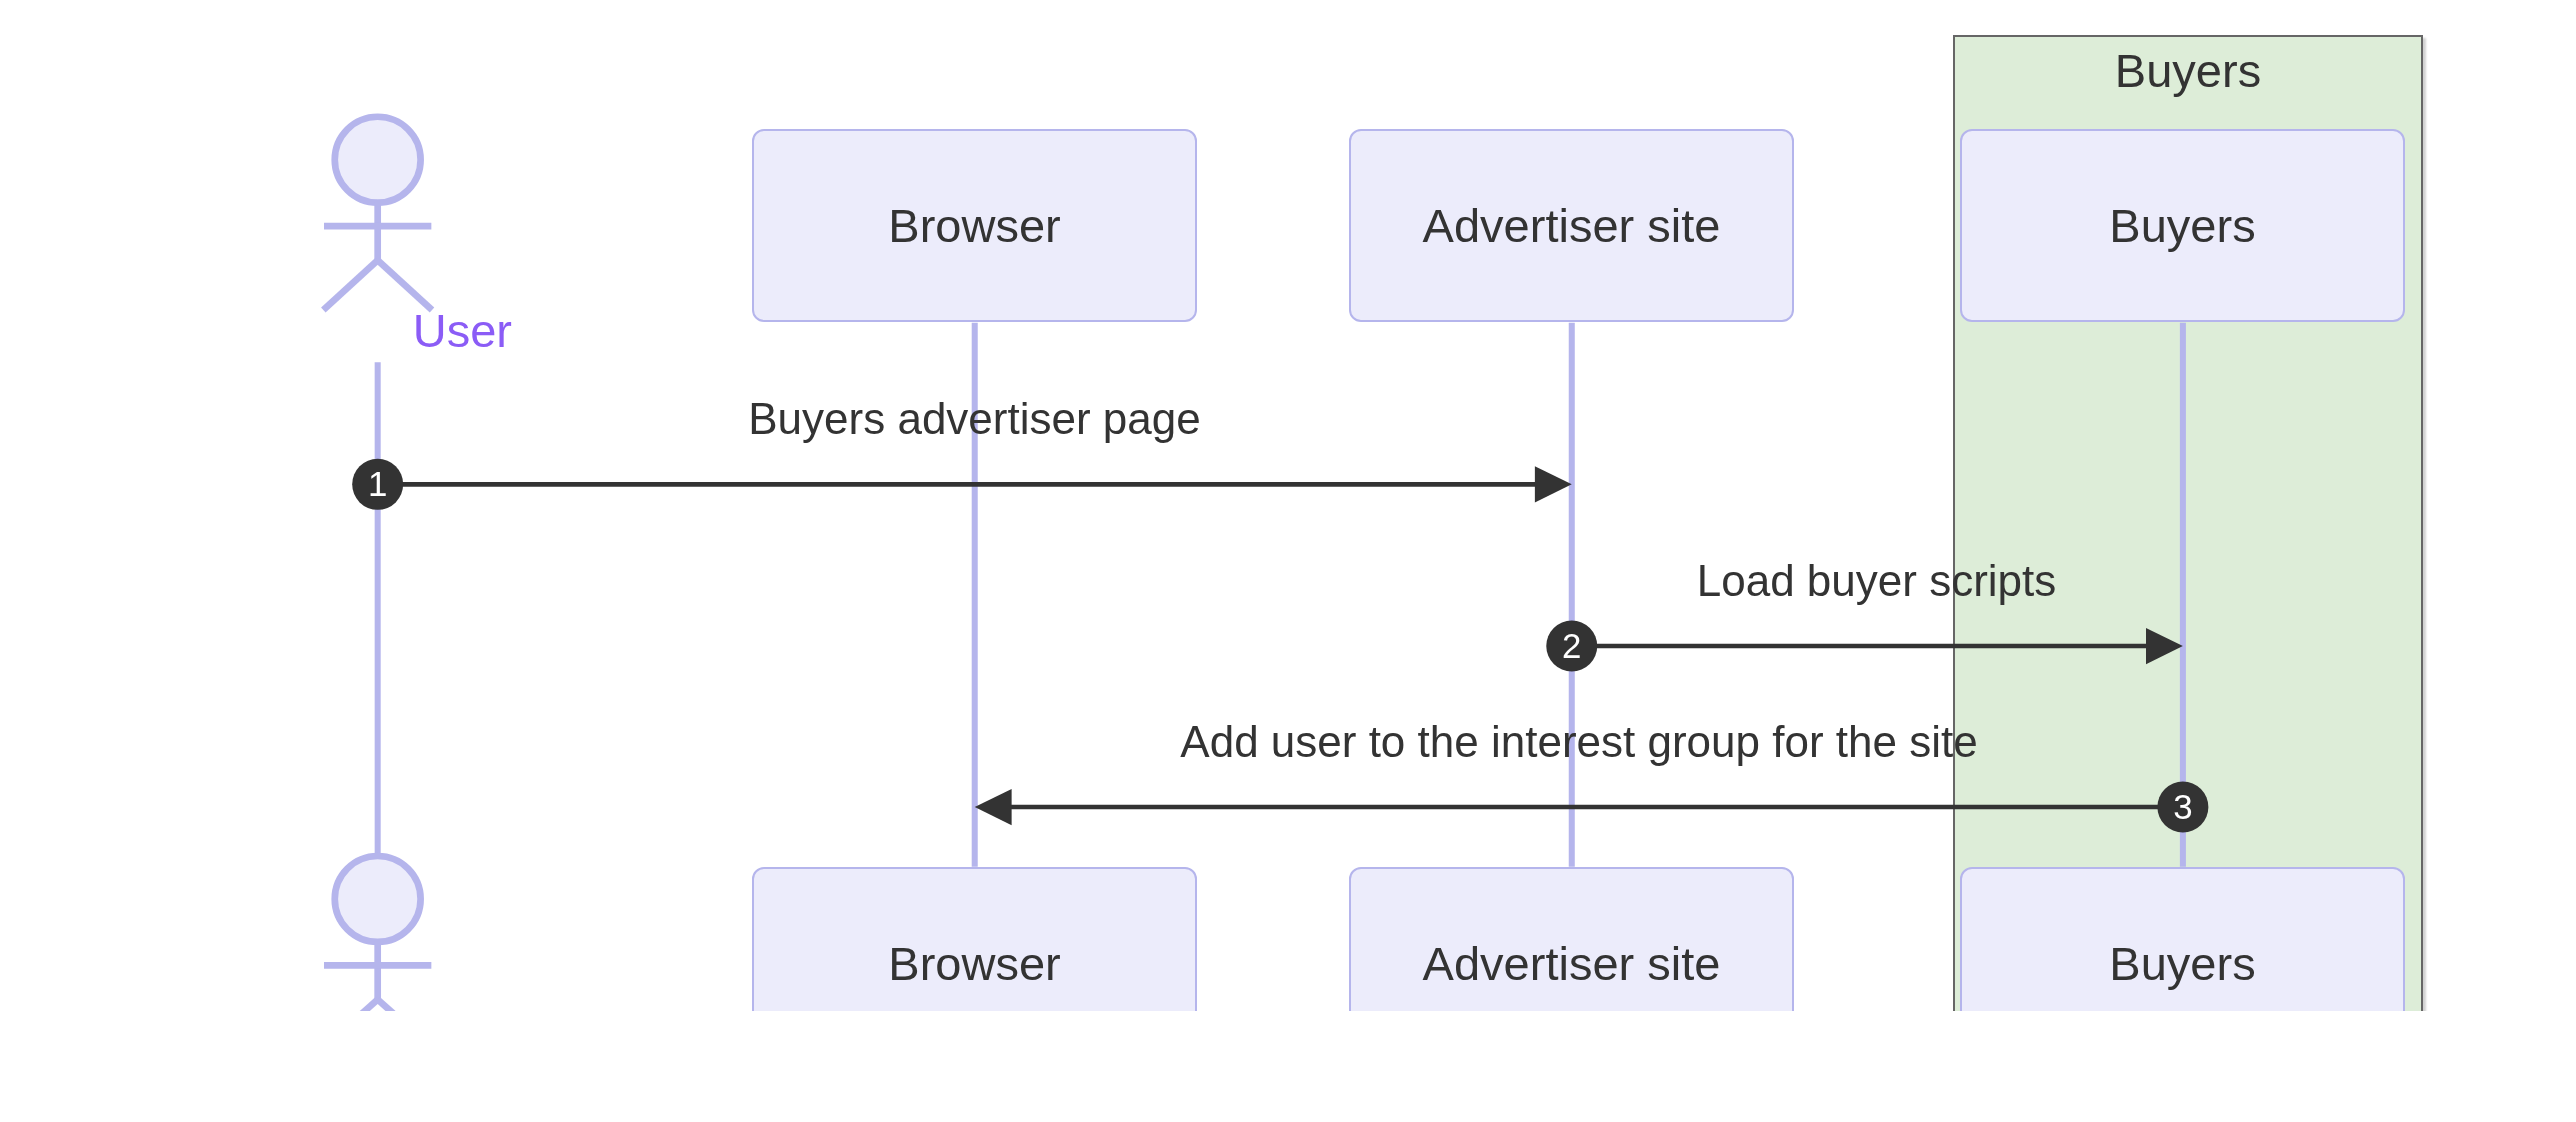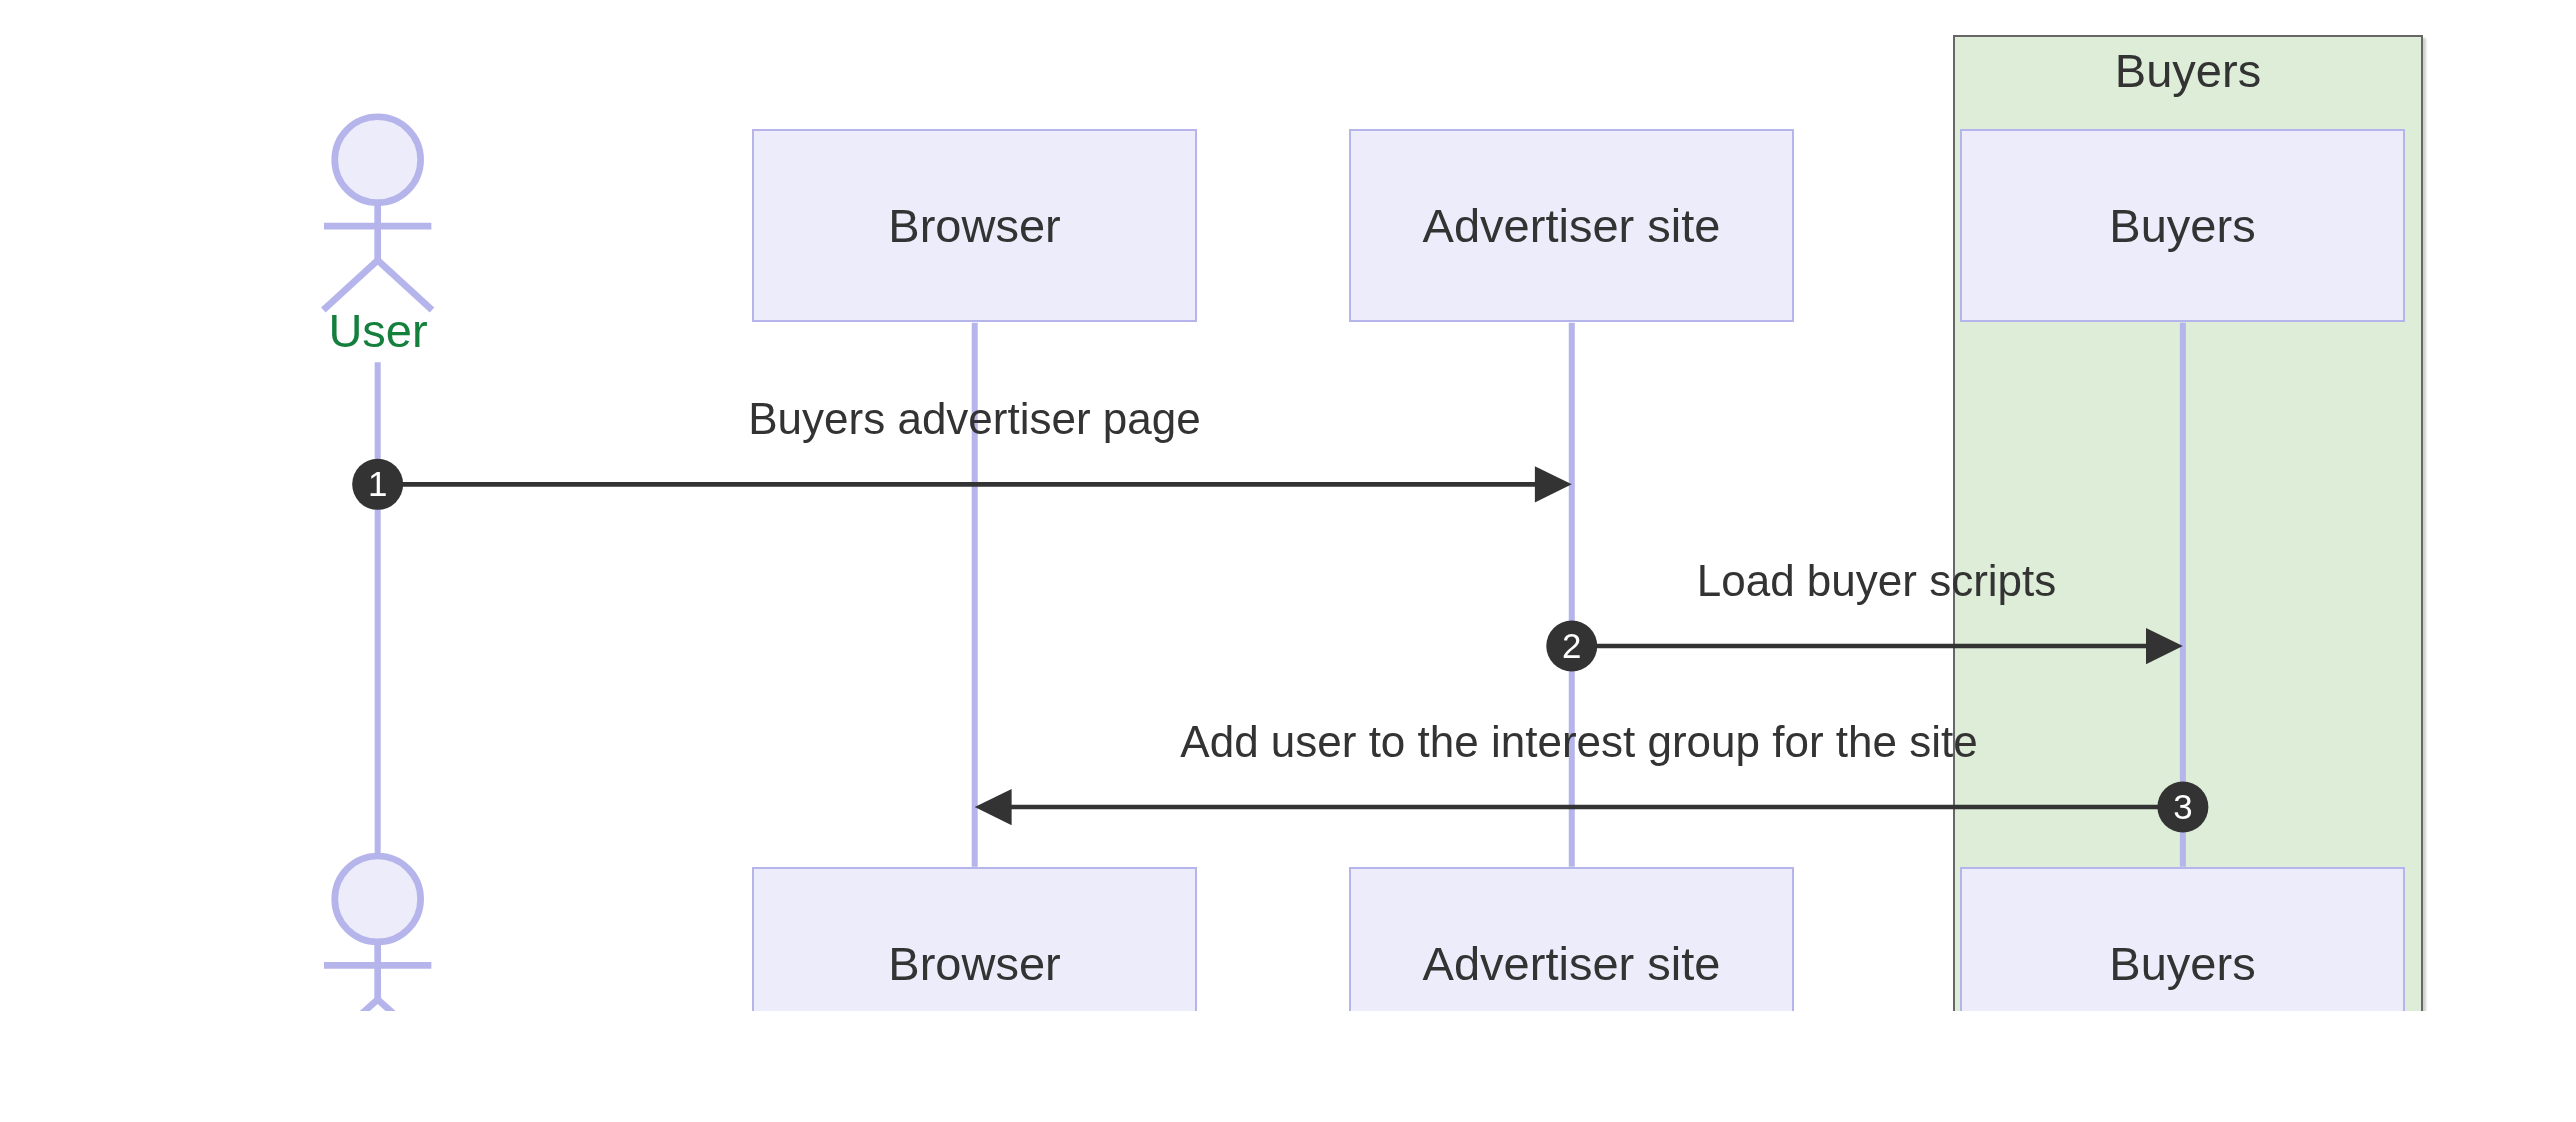--- a/index.html
+++ b/index.html
@@ -14,33 +14,33 @@
     position:absolute;left:1953px;top:35px;width:470px;height:1055px;
     box-sizing:border-box;background:#DDEDD8;border:2.7px solid #666666;
     box-shadow:2.7px 2.7px 2px rgba(0,0,0,0.18);z-index:0;
   }
   .group-label{
     position:absolute;left:1953px;top:42px;width:470px;text-align:center;
     font-size:47px;line-height:58px;z-index:2;color:#333333;
   }
   .box{
     position:absolute;box-sizing:border-box;width:445px;height:193px;
-    background:#ECECFB;border:2.7px solid #B5B5EC;border-radius:0;
+    background:#ECECFB;border:2.7px solid #B5B5EC;border-radius:12px;
     display:flex;align-items:center;justify-content:center;
     font-size:47px;color:#333333;z-index:2;
   }
   .box-browser-top{left:752px;top:129px;}
   .box-advertiser-top{left:1349px;top:129px;}
   .box-buyers-top{left:1960px;top:129px;}
   .box-browser-bottom{left:752px;top:867px;}
   .box-advertiser-bottom{left:1349px;top:867px;}
   .box-buyers-bottom{left:1960px;top:867px;}
   .actor-label{
-    position:absolute;width:268px;left:244px;text-align:center;
-    font-size:47px;line-height:56px;z-index:2;color:#15803d;
+    position:absolute;width:268px;left:244px;text-align:right;
+    font-size:47px;line-height:56px;z-index:2;color:#8b5cf6;
   }
   .actor-label-top{top:303px;}
   .actor-label-bottom{top:1042px;}
   .msg-label{
     position:absolute;text-align:center;font-size:44px;line-height:58px;
     z-index:3;color:#333333;white-space:nowrap;
   }
   .msg-label-1{left:572px;top:390px;width:805px;}
   .msg-label-2{left:1474px;top:552px;width:805px;}
   .msg-label-3{left:1076px;top:713px;width:1006px;}

